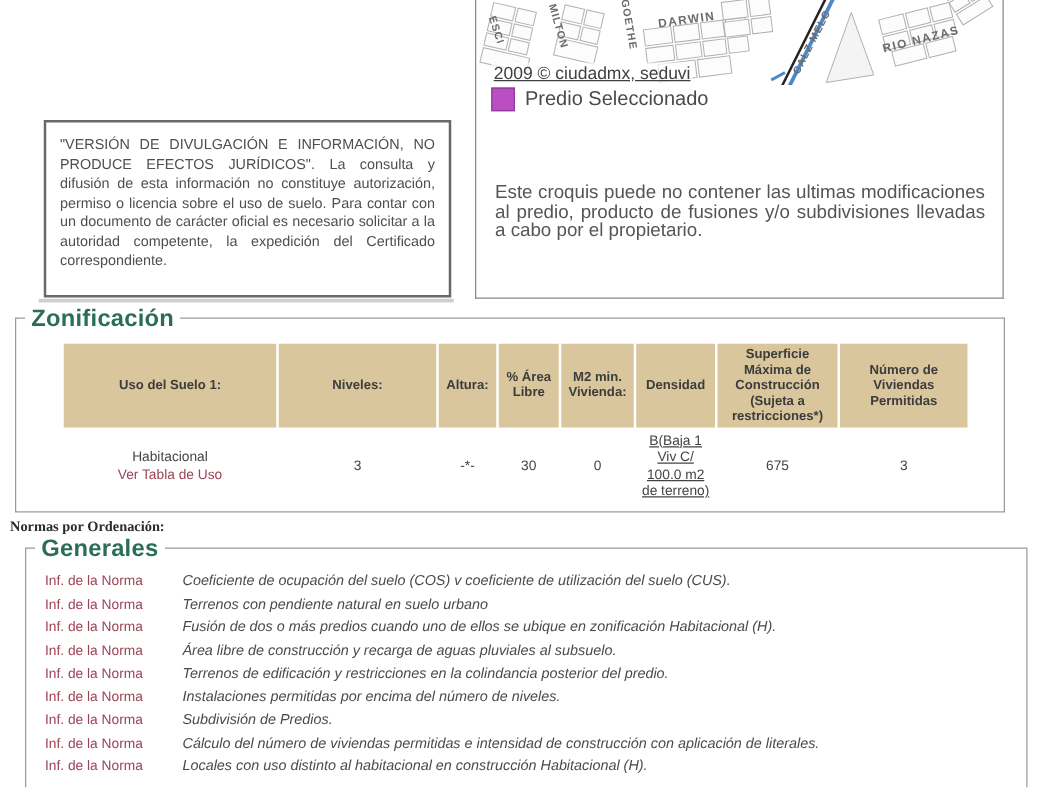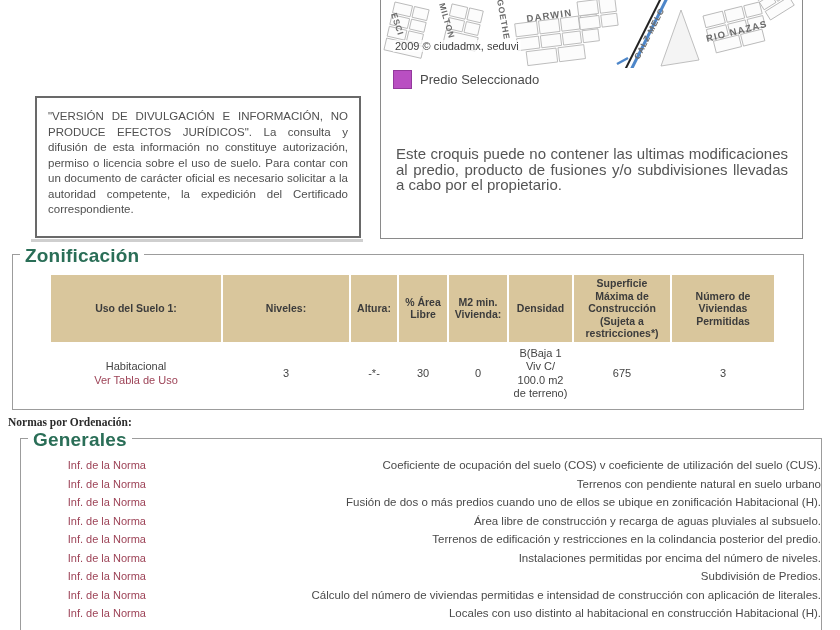--- a/index.html
+++ b/index.html
@@ -9,29 +9,29 @@
     color:#444;
   }
   
   .map-box{
     position:absolute; left:380px; top:0; width:421px; height:238px;
     border-left:1px solid #8a8a8a; border-right:1px solid #8a8a8a; border-bottom:1px solid #8a8a8a;
     background:#fff;
   }
   .map-svg{position:absolute; left:0; top:0; width:419px; height:68px;}
   .map-attrib{
-    position:absolute; left:12px; top:40px; font-size:11px; color:#3f3f3f;
-    background:rgba(255,255,255,.7); padding:0 2px;
+    position:absolute; left:12px; top:50px; font-size:14px; color:#3f3f3f;
+    background:rgba(255,255,255,.7); padding:0 2px;text-decoration:underline;
   }
   .map-legend{position:absolute; left:12px; top:70px; display:flex; align-items:center; gap:8px;}
   .legend-swatch{
     width:17px; height:17px; background:var(--predio-color,#b94fc2);
     border:1px solid #93399c;
   }
-  .map-legend span.lbl{font-size:13px; color:#4a4a4a;}
+  .map-legend span.lbl{font-size:16px; color:#4a4a4a;}
   .map-note{
     position:absolute; left:15px; top:146px; width:392px;
     font-size:15px; line-height:15.5px; color:#555; text-align:justify;
   }
   
   .disclaimer-box{
     position:absolute; left:35px; top:96px; width:300px; height:116px;
     border:2px solid #696969; padding:11px 11px;
     font-size:11.5px; line-height:15.5px; color:#4f4f4f; text-align:justify;
   }
@@ -53,32 +53,32 @@
   }
   table.zon th{
     background:var(--tan,#d9c69c); color:#3c3c3c; font-weight:bold;
     font-size:10.5px; line-height:12.5px; text-align:center; vertical-align:middle;
     height:60px; padding:2px 3px;
   }
   table.zon td{
     background:#fff; font-size:11px; line-height:13.5px; color:#444;
     text-align:center; vertical-align:middle; height:56px; padding:2px 2px;
   }
-  .pre-line{white-space:pre-line;}
+  .pre-line{white-space:pre-line;text-decoration:underline;}
   a.rlink{color:var(--maroon,#9d4357); text-decoration:none; cursor:pointer;}
   
   .normas-heading{
     position:absolute; left:8px; top:416px; font-size:11.5px; font-weight:bold; color:#2b2b2b;font-family:Liberation Serif, serif;
   }
-  .norm-list{margin:20px 0 0 15px;text-align:right;}
+  .norm-list{margin:20px 0 0 15px;}
   .norm-row{
     display:grid; grid-template-columns:110px auto; align-items:start;
     height:18.5px; font-size:11.5px;
   }
-  .norm-row .desc{color:#4a4a4a;}
+  .norm-row .desc{color:#4a4a4a;font-style:italic;}
   .norm-row .rlink{font-size:11px;}
   
   .blk{fill:#fcfcfc; stroke:#b0b0b0; stroke-width:0.8;}
   .stname{fill:#6b6b6b; font-size:8.5px; font-weight:bold; letter-spacing:.8px;}
   .stname-big{fill:#6b6b6b; font-size:9.5px; font-weight:bold; letter-spacing:1.2px;}
 </style>
 </head>
 <body>
 
 <div id="screen">

